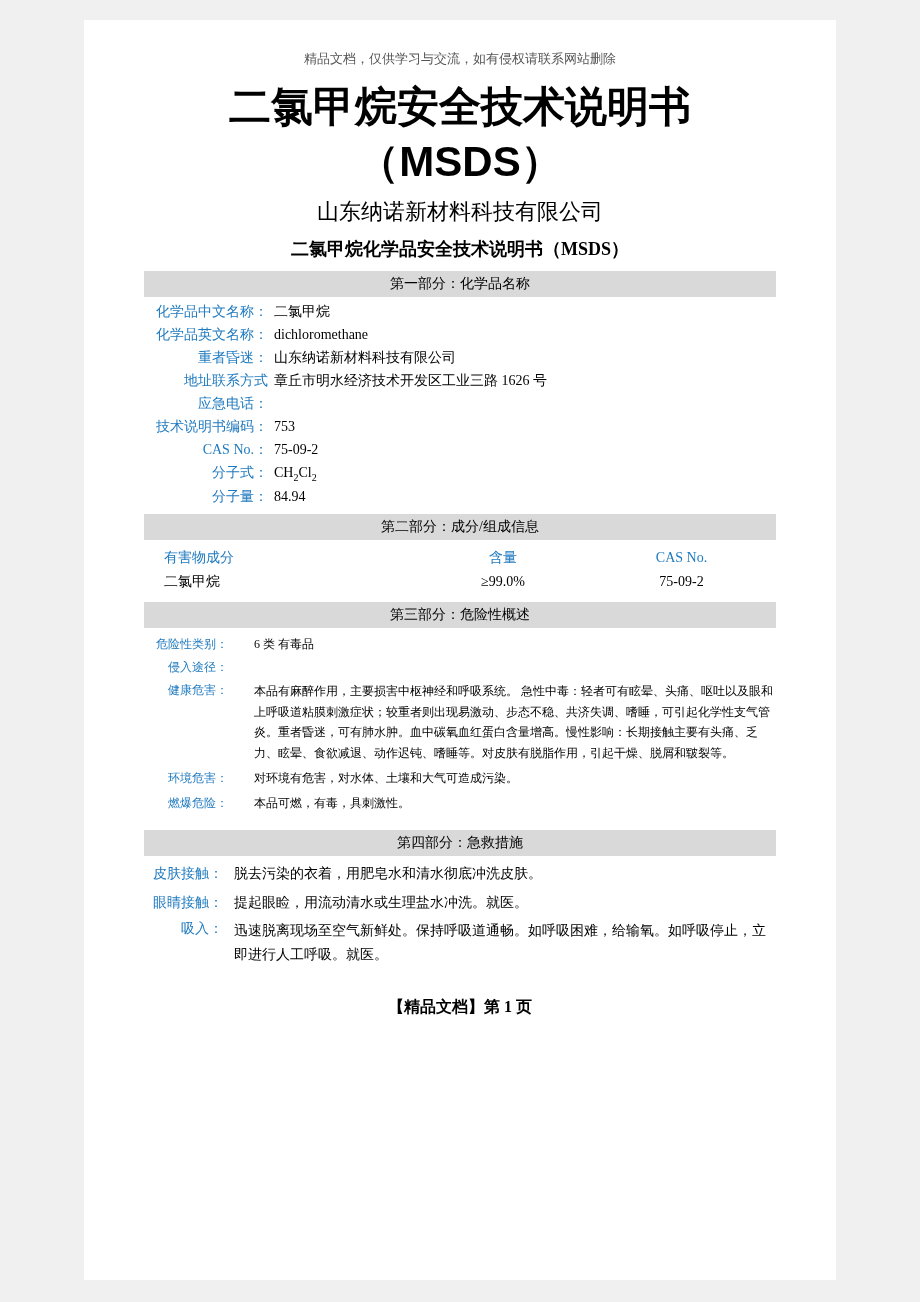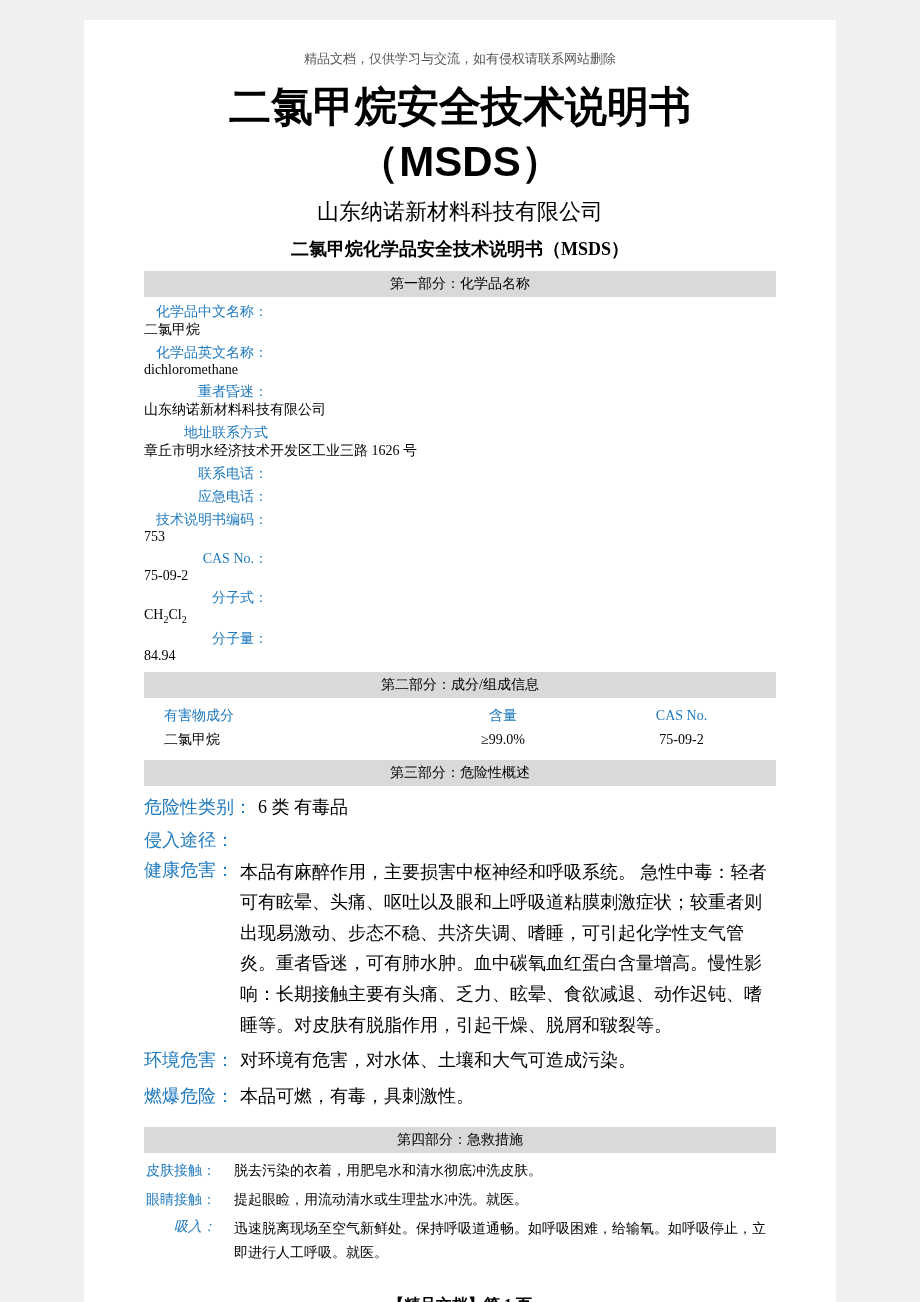--- a/index.html
+++ b/index.html
@@ -52,21 +52,20 @@
       font-size: 14px;
       color: #000;
       padding: 4px 0;
       margin: 8px 0 6px 0;
     }
     .field-row {
       display: flex;
       align-items: baseline;
       margin: 5px 0;
       font-size: 14px;
-      flex-direction: column;
     }
     .field-label {
       color: #1f7abf;
       min-width: 130px;
       text-align: right;
       padding-right: 6px;
       flex-shrink: 0;
     }
     .field-value {
       color: #000;
@@ -96,21 +95,22 @@
     }
     .part2-table .left-td {
       text-align: left;
       padding-left: 20px;
     }
     
     .part3-row {
       display: flex;
       align-items: baseline;
       margin: 5px 0;
-      font-size: 18px;
+      font-size: 12px;
+      gap: 20px;
     }
     .part3-label {
       color: #1f7abf;
       min-width: 90px;
       text-align: right;
       padding-right: 6px;
       flex-shrink: 0;
     }
     .part3-value {
       color: #000;
@@ -121,21 +121,21 @@
     .part4-row {
       display: flex;
       align-items: baseline;
       margin: 5px 0;
       font-size: 14px;
     }
     .part4-label {
       color: #1f7abf;
       min-width: 90px;
       text-align: right;
-      padding-right: 18px;
+      padding-right: 11px;
       flex-shrink: 0;
     }
     .part4-value {
       color: #000;
       flex: 1;
       line-height: 1.7;
     }
     .footer-text {
       text-align: center;
       font-size: 16px;
@@ -170,24 +170,20 @@
     <span class="field-label">化学品英文名称：</span>
     <span class="field-value">dichloromethane</span>
   </div>
   <div class="field-row">
     <span class="field-label">重者昏迷：</span>
     <span class="field-value">山东纳诺新材料科技有限公司</span>
   </div>
   <div class="field-row">
     <span class="field-label">地址联系方式</span>
     <span class="field-value">章丘市明水经济技术开发区工业三路 1626 号</span>
-  </div>
-  <div class="field-row">
-    <span class="field-label">联系电话：</span>
-    <span class="field-value"></span>
   </div>
   <div class="field-row">
     <span class="field-label">应急电话：</span>
     <span class="field-value"></span>
   </div>
   <div class="field-row">
     <span class="field-label">技术说明书编码：</span>
     <span class="field-value">753</span>
   </div>
   <div class="field-row">
@@ -249,19 +245,19 @@
 
   <div class="part4-row">
     <span class="part4-label">皮肤接触：</span>
     <span class="part4-value">脱去污染的衣着，用肥皂水和清水彻底冲洗皮肤。</span>
   </div>
   <div class="part4-row">
     <span class="part4-label">眼睛接触：</span>
     <span class="part4-value">提起眼睑，用流动清水或生理盐水冲洗。就医。</span>
   </div>
   <div class="part4-row" style="align-items:flex-start;">
-    <span class="part4-label" style="padding-top:1px;font-style:italic;">吸入：</span>
+    <span class="part4-label" style="padding-top:1px;">吸入：</span>
     <span class="part4-value">迅速脱离现场至空气新鲜处。保持呼吸道通畅。如呼吸困难，给输氧。如呼吸停止，立即进行人工呼吸。就医。</span>
   </div>
 
   <div class="footer-text">【精品文档】第 1 页</div>
 
 </div>
 
 </body></html>

